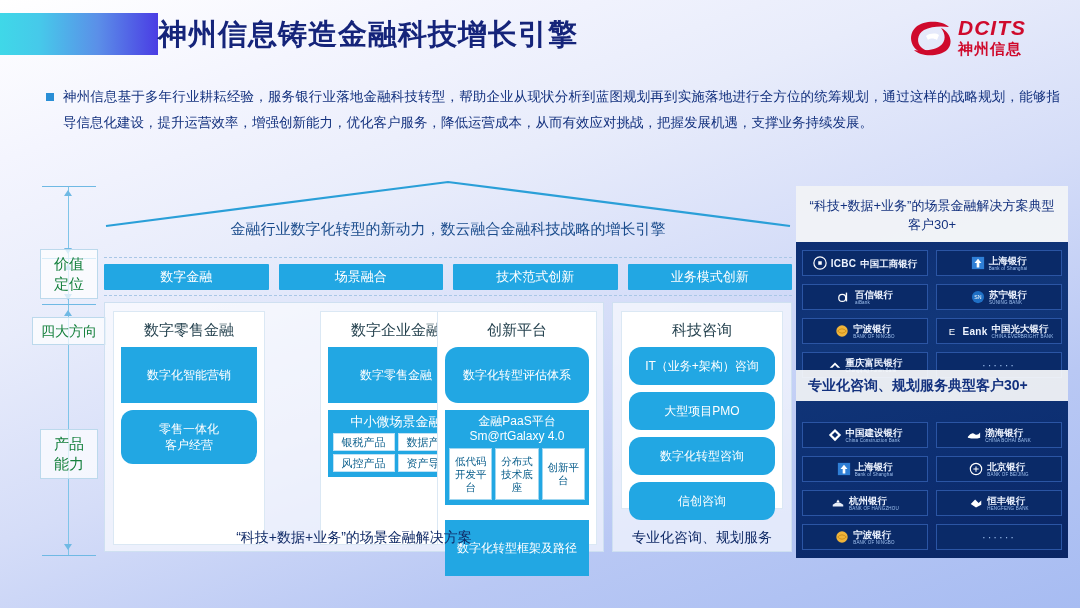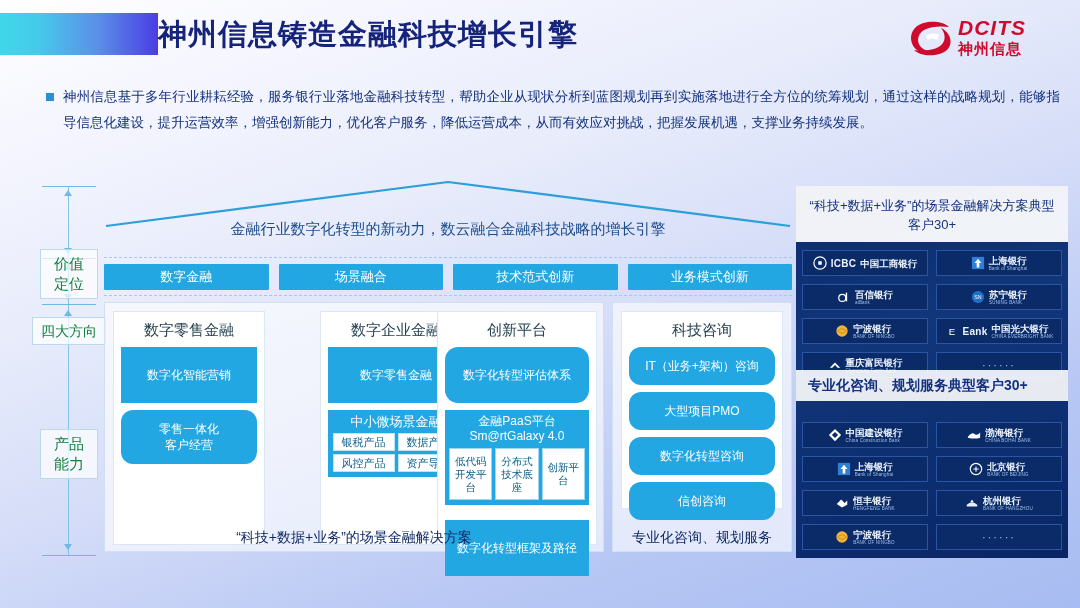--- a/index.html
+++ b/index.html
@@ -408,39 +408,39 @@
           <circle cx="8" cy="8" r="6.5" fill="none" stroke="#fff" stroke-width="1.3"></circle>
           <path d="M5 8 h6 M8 5 v6" stroke="#fff" stroke-width="1.2"></path>
         </svg>
         <div class="lc-names">
           <div class="lc-cn">北京银行</div>
           <div class="lc-en">BANK OF BEIJING</div>
         </div>
       </div>
       <div class="logo-cell">
         <svg class="lc-mark" viewBox="0 0 16 16">
+          <path d="M2 10 Q8 4 14 10 L14 12 L2 12 Z" fill="#e8eef9"></path>
+          <path d="M6 7 L8 4 L10 7" fill="#fff"></path>
+        </svg>
+        <div class="lc-names">
+          <div class="lc-cn">杭州银行</div>
+          <div class="lc-en">BANK OF HANGZHOU</div>
+        </div>
+      </div>
+      <div class="logo-cell">
+        <svg class="lc-mark" viewBox="0 0 16 16">
           <path d="M2 9 L7 4 L11 8 L14 5 L14 10 L8 13 Z" fill="#fff"></path>
         </svg>
         <div class="lc-names">
           <div class="lc-cn">恒丰银行</div>
           <div class="lc-en">HENGFENG BANK</div>
         </div>
       </div>
       <div class="logo-cell">
         <svg class="lc-mark" viewBox="0 0 16 16">
-          <path d="M2 10 Q8 4 14 10 L14 12 L2 12 Z" fill="#e8eef9"></path>
-          <path d="M6 7 L8 4 L10 7" fill="#fff"></path>
-        </svg>
-        <div class="lc-names">
-          <div class="lc-cn">杭州银行</div>
-          <div class="lc-en">BANK OF HANGZHOU</div>
-        </div>
-      </div>
-      <div class="logo-cell">
-        <svg class="lc-mark" viewBox="0 0 16 16">
           <circle cx="8" cy="8" r="6.5" fill="#f0b43a"></circle>
           <path d="M3 8 Q8 3 13 8 Q8 13 3 8" fill="none" stroke="#c98a16" stroke-width="1"></path>
         </svg>
         <div class="lc-names">
           <div class="lc-cn">宁波银行</div>
           <div class="lc-en">BANK OF NINGBO</div>
         </div>
       </div>
       <div class="logo-cell">
         <span class="lc-dots">······</span>

